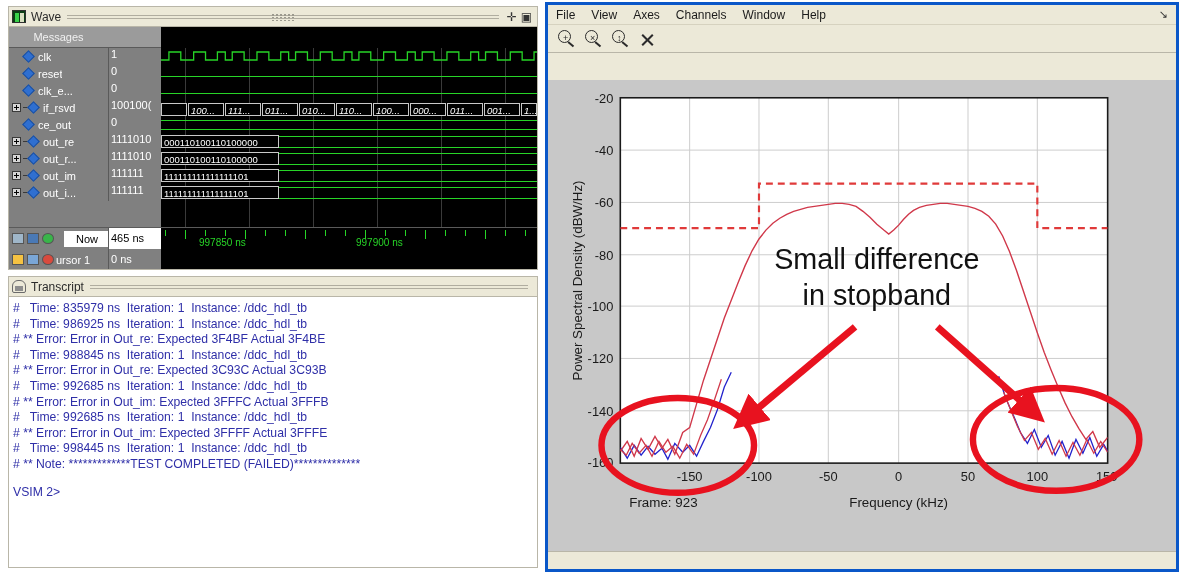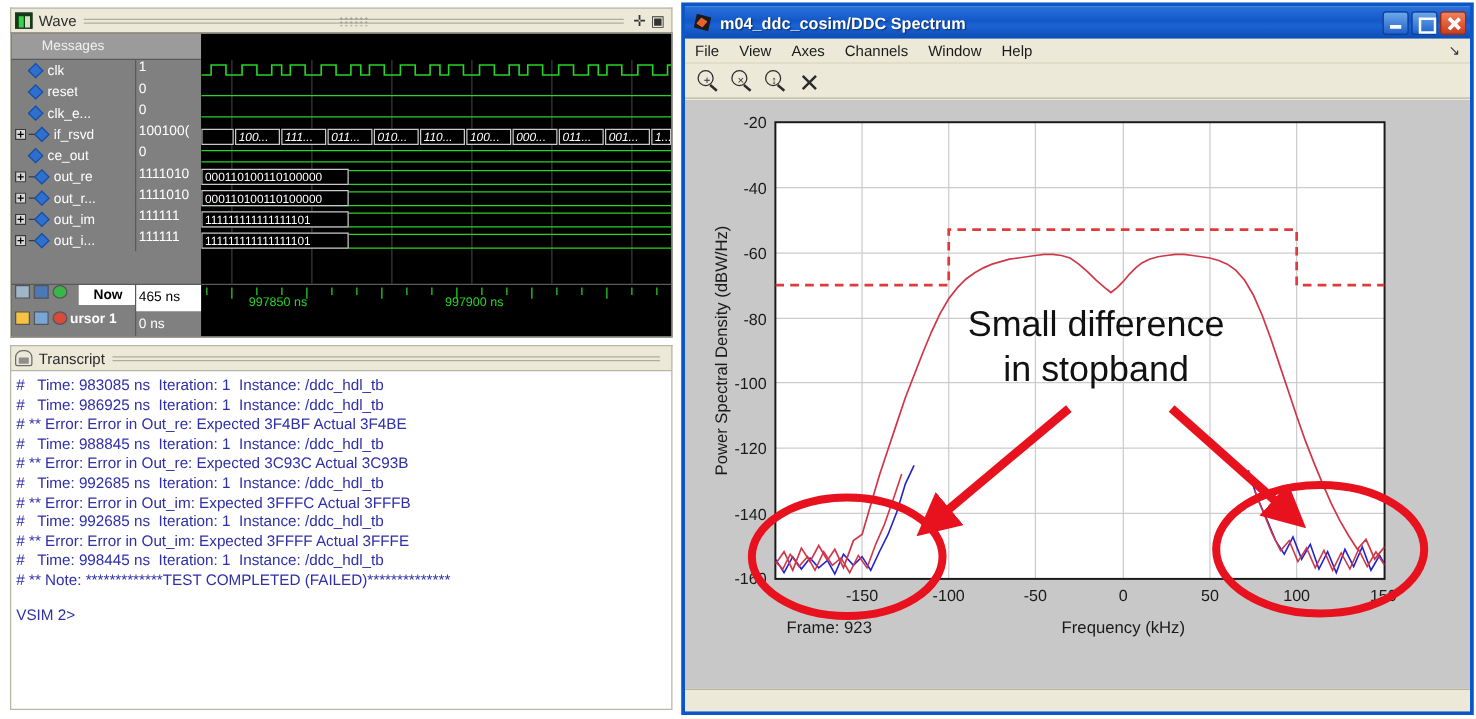--- a/index.html
+++ b/index.html
@@ -106,21 +106,21 @@
     position:absolute; top:2px; height:13px; line-height:13px;
     border:1px solid #c9c9c9; color:#fff; font-size:9.5px;
     padding:0 2px; white-space:nowrap; overflow:hidden; background:#000;
   }
 
   .wave-foot { position:absolute; left:0; right:0; bottom:0; height:42px; display:flex; }
   .foot-names { width:99px; background:#808080; border-top:1px solid #5a5a5a; }
   .foot-vals  { width:53px; background:#808080; border-top:1px solid #5a5a5a;
                 border-left:1px solid #5a5a5a;}
   .foot-wave  { flex:1 1 auto; background:#000; border-top:1px solid #5a5a5a; position:relative;}
-  .foot-row { height:21px; display:flex; align-items:flex-start; font-size:11px; color:#ffffff;font-weight:bold; }
+  .foot-row { height:21px; display:flex; align-items:center; font-size:11px; color:#ffffff; }
   .tool-ico { width:12px; height:11px; margin-left:3px; border:1px solid #555; flex:0 0 auto;}
   .ti-a { background:#9fb6c9; } .ti-b { background:#4a79b5; }
   .ti-c { background:#39b54a; border-radius:50%; }
   .ti-lock { background:#f5c242; }
   .ti-wrench { background:#7aa6d6; }
   .ti-stop { background:#d94a3d; border-radius:50%; }
   .foot-val { font-size:11px; color:#fff; padding-left:2px; height:21px; line-height:21px;}
   .foot-val.now { background:#ffffff; color:#000; }
   .ruler { position:absolute; left:0; right:0; top:0; height:21px; }
   .tick  { position:absolute; top:2px; width:1px; background:#27d427; }
@@ -432,47 +432,38 @@
     </div>
   </div>
 
   <div class="tr-win">
     <div class="ms-titlebar">
       <span class="tr-icon"></span>
       <span class="ms-title">Transcript</span>
       <span class="ms-grip"></span>
     </div>
     <div class="tr-body">
-      <div class="tr-line">#   Time: 983085 ns  Iteration: 1  Instance: /ddc_hdl_tb</div>
+      <div class="tr-line">#   Time: 835979 ns  Iteration: 1  Instance: /ddc_hdl_tb</div>
       <div class="tr-line">#   Time: 986925 ns  Iteration: 1  Instance: /ddc_hdl_tb</div>
       <div class="tr-line"># ** Error: Error in Out_re: Expected 3F4BF Actual 3F4BE</div>
       <div class="tr-line">#   Time: 988845 ns  Iteration: 1  Instance: /ddc_hdl_tb</div>
       <div class="tr-line"># ** Error: Error in Out_re: Expected 3C93C Actual 3C93B</div>
       <div class="tr-line">#   Time: 992685 ns  Iteration: 1  Instance: /ddc_hdl_tb</div>
       <div class="tr-line"># ** Error: Error in Out_im: Expected 3FFFC Actual 3FFFB</div>
       <div class="tr-line">#   Time: 992685 ns  Iteration: 1  Instance: /ddc_hdl_tb</div>
       <div class="tr-line"># ** Error: Error in Out_im: Expected 3FFFF Actual 3FFFE</div>
       <div class="tr-line">#   Time: 998445 ns  Iteration: 1  Instance: /ddc_hdl_tb</div>
       <div class="tr-line"># ** Note: *************TEST COMPLETED (FAILED)**************</div>
       <div class="tr-prompt">VSIM 2&gt;</div>
     </div>
   </div>
 </div>
 
 <div id="scope">
 
-  <div class="xp-title">
-    <span class="xp-ico"></span>
-    <span class="xp-titletext">m04_ddc_cosim/DDC Spectrum</span>
-    <span class="xp-btns">
-      <span class="xp-btn min"></span>
-      <span class="xp-btn max"></span>
-      <span class="xp-btn close"></span>
-    </span>
-  </div>
 
   <div class="menubar">
     <span class="menu-item">File</span>
     <span class="menu-item">View</span>
     <span class="menu-item">Axes</span>
     <span class="menu-item">Channels</span>
     <span class="menu-item">Window</span>
     <span class="menu-item">Help</span>
     <span class="menu-arrow">↘</span>
   </div>

